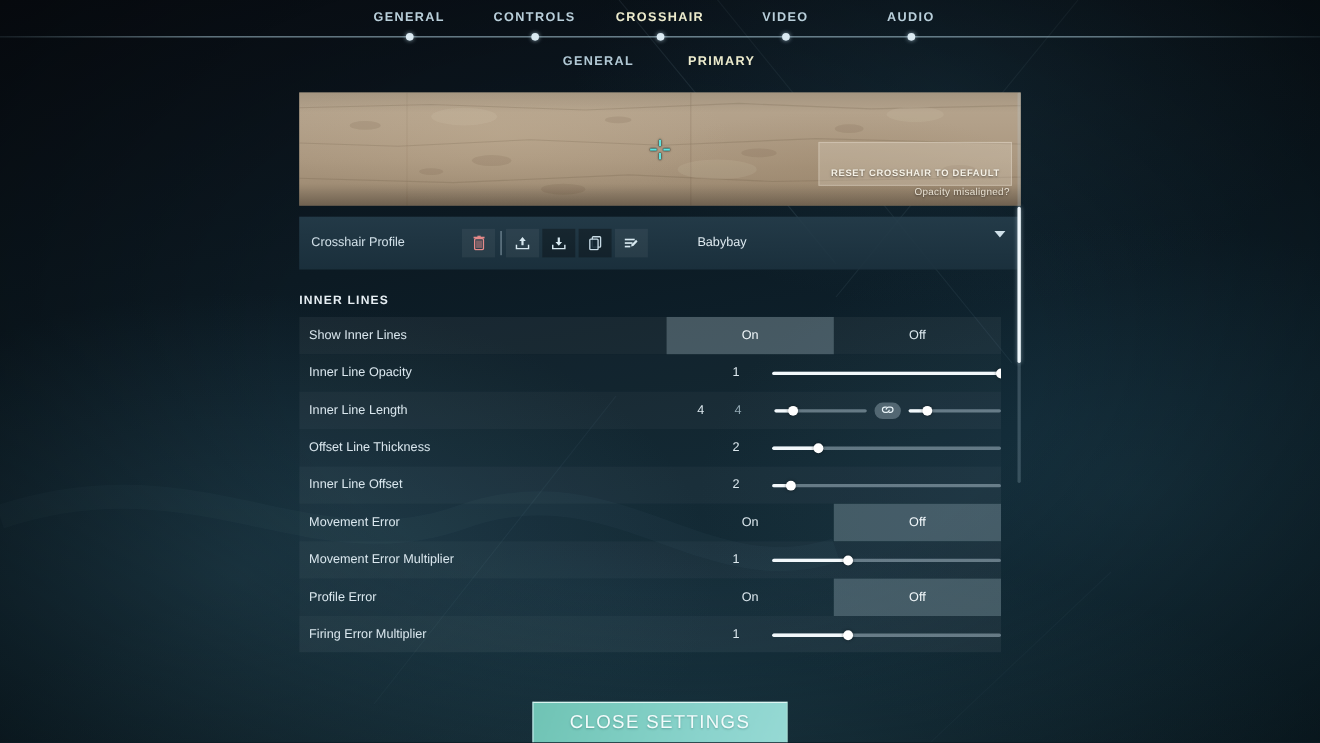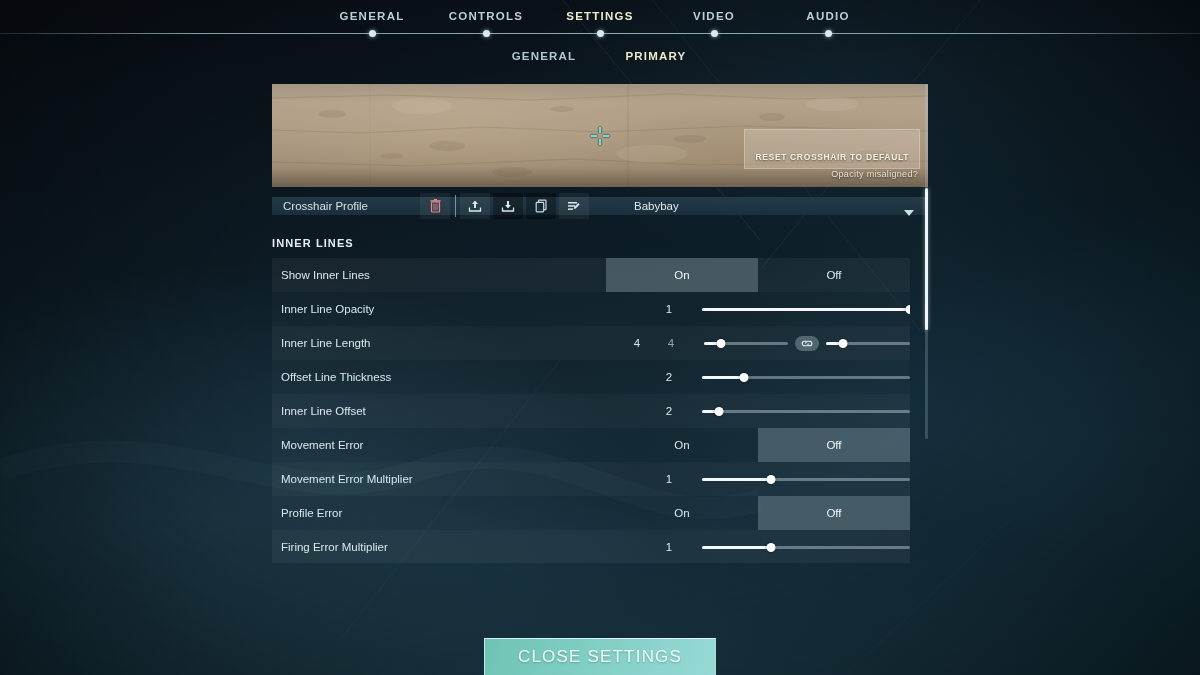--- a/index.html
+++ b/index.html
@@ -174,21 +174,21 @@
     letter-spacing: 0.3px;
     text-shadow: 0 1px 2px rgba(0,0,0,0.55);
     cursor: pointer;
   }
 
   
   .profilebar {
     position: relative;
     margin-top: 10px;
     width: 656px;
-    height: 18px;
+    height: 48px;
     display: flex;
     align-items: center;
     background: linear-gradient(180deg, rgba(38,62,76,0.88) 0%, rgba(28,50,63,0.88) 100%);
   }
   .profile-label {
     padding-left: 11px;
     width: 148px;
     font-size: 11.5px;
     color: #d2e1e9;
   }
@@ -417,21 +417,21 @@
   <line x1="1010" y1="520" x2="830" y2="690" stroke="rgba(150,190,210,0.14)" stroke-width="1"></line>
   <path d="M0 470 C 180 410, 280 520, 420 470 S 640 540, 760 500" fill="none" stroke="rgba(150,195,215,0.10)" stroke-width="22"></path>
 </svg>
 <div class="bg-vig"></div>
 
 <div class="topnav">
   <div class="nav-line"></div>
   <div class="nav-items" id="nav-items">
       <div class="nav-tab"><span>GENERAL</span><div class="nav-dot"></div></div>
       <div class="nav-tab"><span>CONTROLS</span><div class="nav-dot"></div></div>
-      <div class="nav-tab active"><span>SETTINGS</span><div class="nav-dot"></div></div>
+      <div class="nav-tab active"><span>CROSSHAIR</span><div class="nav-dot"></div></div>
       <div class="nav-tab"><span>VIDEO</span><div class="nav-dot"></div></div>
       <div class="nav-tab"><span>AUDIO</span><div class="nav-dot"></div></div>
     </div>
 </div>
 
 <div class="subnav" id="subnav">
     <div class="sub-tab">GENERAL</div>
     <div class="sub-tab active">PRIMARY</div>
   </div>
 

